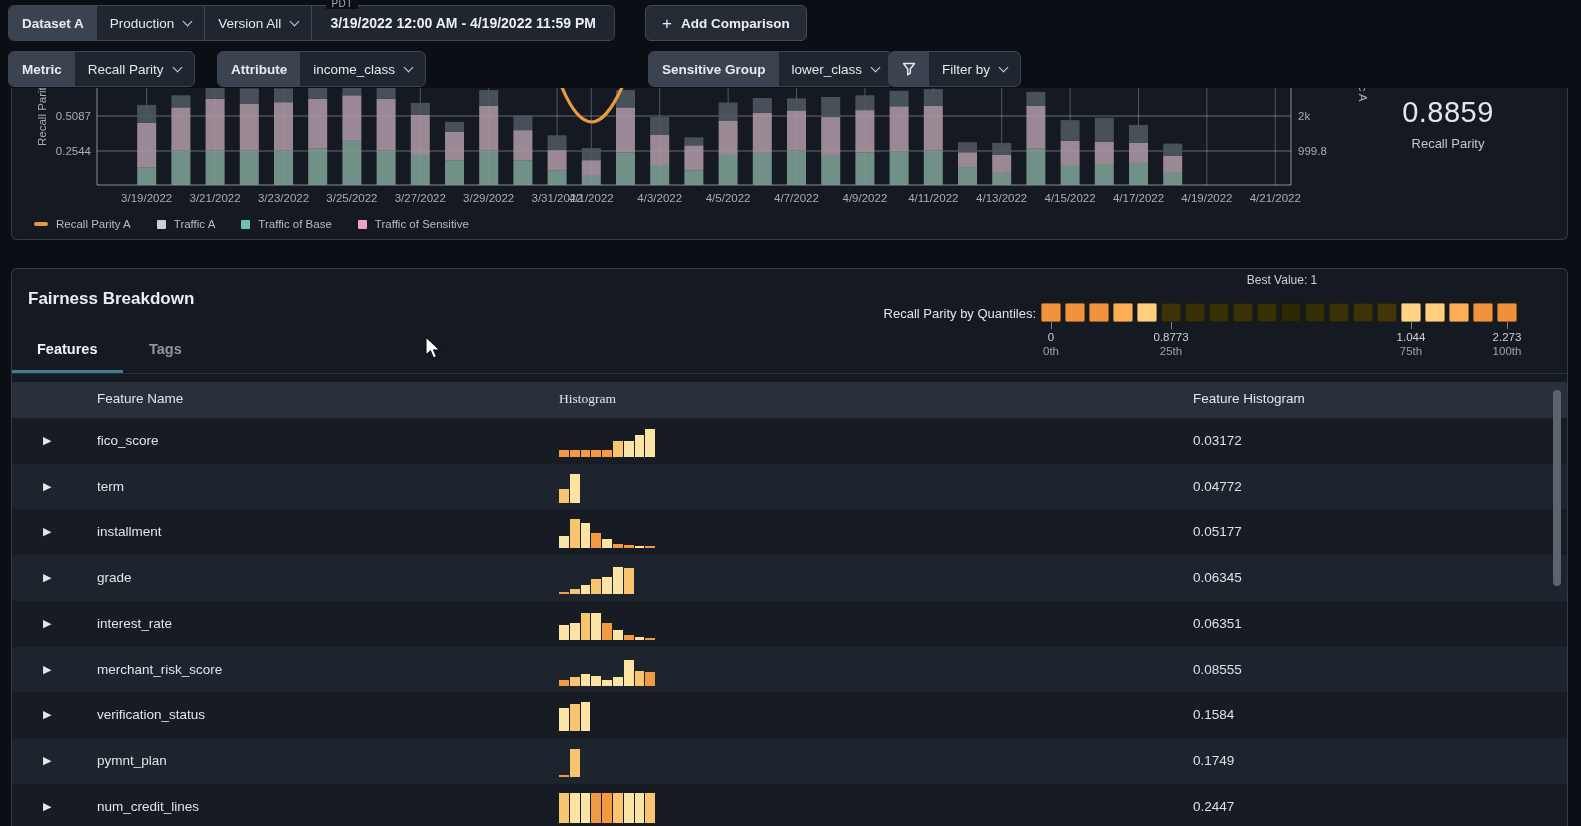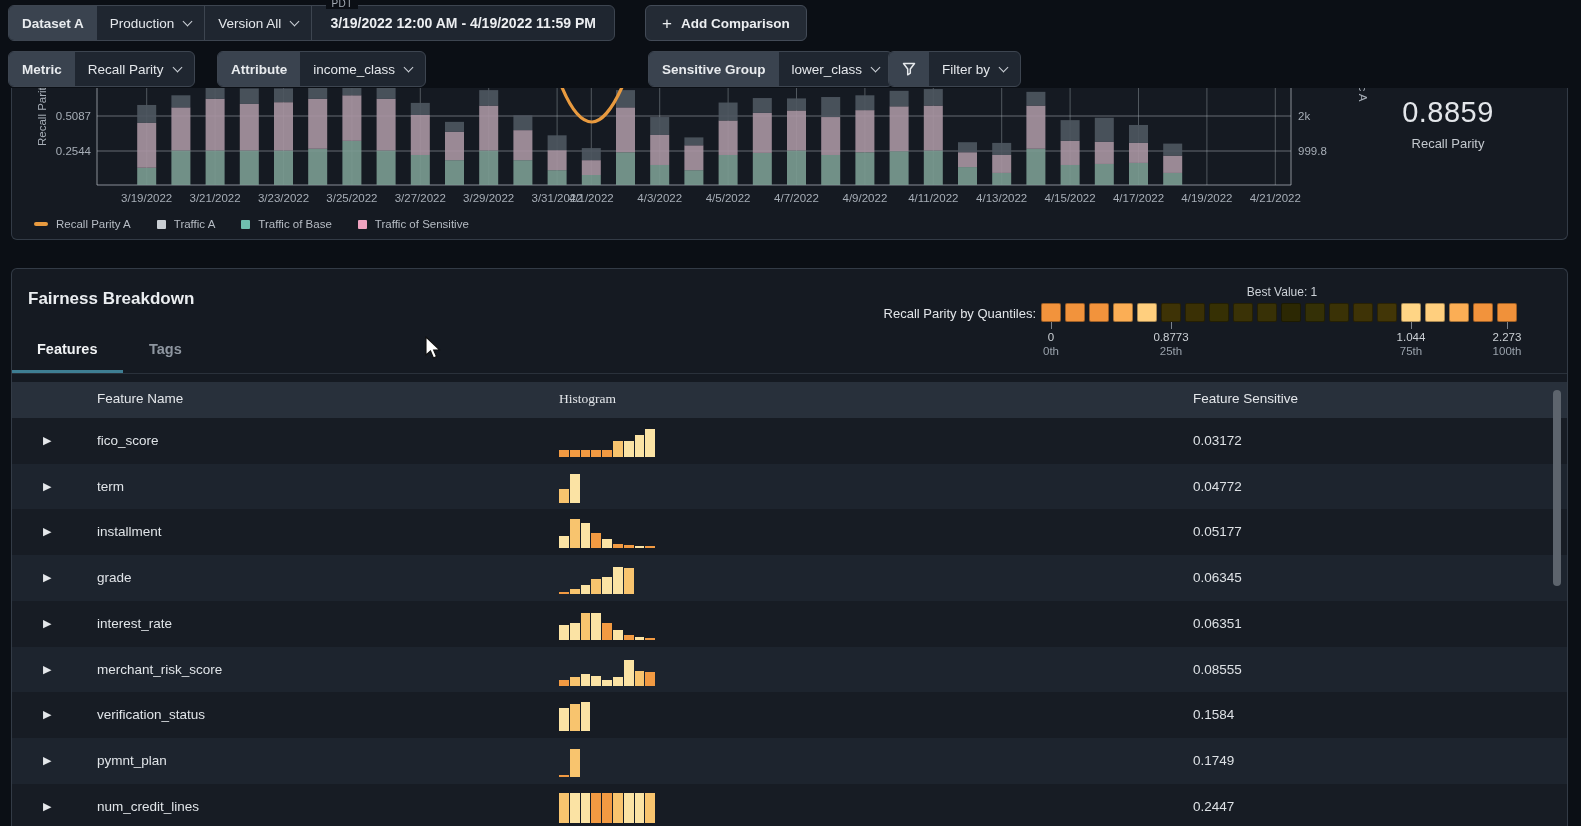--- a/index.html
+++ b/index.html
@@ -34,21 +34,21 @@
   .bigval .v{font-size:29px;font-weight:400;color:#e3e6ea;letter-spacing:.5px;}
   .bigval .l{margin-top:7px;font-size:13px;color:#c3c8ce;}
   .legend{position:absolute;left:22px;top:130px;display:flex;align-items:center;gap:26px;}
   .lg-item{display:flex;align-items:center;gap:8px;font-size:11.5px;color:#b6bcc4;}
   .lg-dash{width:14px;height:3.5px;border-radius:2px;}
   .lg-sq{width:9px;height:9px;border-radius:1px;}
 
   
   .fb-title{position:absolute;left:16px;top:20px;font-size:17px;font-weight:700;color:#eaedf0;}
   .q-label{position:absolute;left:780px;top:37px;width:244px;text-align:right;font-size:13px;color:#e2e5e9;}
-  .q-best{position:absolute;left:1160px;top:16px;width:220px;text-align:center;font-size:12px;color:#ccd1d7;}
+  .q-best{position:absolute;left:1160px;top:4px;width:220px;text-align:center;font-size:12px;color:#ccd1d7;}
   .q-row{position:absolute;left:1029px;top:34px;display:flex;gap:4px;}
   .q-sq{width:20px;height:19px;border-radius:2px;}
   .q-tick{position:absolute;width:1px;height:7px;background:#7c838c;top:53px;}
   .q-tl{position:absolute;top:61px;width:90px;transform:translateX(-50%);text-align:center;font-size:11.5px;color:#ccd1d6;line-height:14px;}
   .q-tl .pct{color:#99a1ab;text-align:center;}
   .tab{position:absolute;top:72px;font-size:14.5px;font-weight:700;cursor:pointer;}
   .tab.active{color:#f0f2f4;}
   .tab.inactive{color:#8e96a0;}
   .tab-underline{position:absolute;left:0;top:101px;width:111px;height:4px;background:#3e7e93;}
   .tab-divider{position:absolute;left:0;top:104px;width:1557px;height:1px;background:#2a313b;}
@@ -350,21 +350,21 @@
       </div>
 
     <div class="tab active" style="left:25px;"><span>Features</span></div>
     <div class="tab inactive" style="left:137px;"><span>Tags</span></div>
     <div class="tab-underline"></div>
     <div class="tab-divider"></div>
 
     <div class="thead">
       <span style="left:85px;">Feature Name</span>
       <span style="left:547px;font-family:Liberation Serif, serif;">Histogram</span>
-      <span style="left:1181px;">Feature Sensitive</span>
+      <span style="left:1181px;">Feature Histogram</span>
     </div>
 
     <div id="rows">
         <div class="frow dark" style="top: 149px;">
           <div class="expander">▶</div>
           <div class="fname">fico_score</div>
           <div class="hist">
             <i style="height: 6.6px; background: rgb(242, 154, 66);"></i>
             <i style="height: 6.6px; background: rgb(242, 154, 66);"></i>
             <i style="height: 6.6px; background: rgb(242, 154, 66);"></i>

